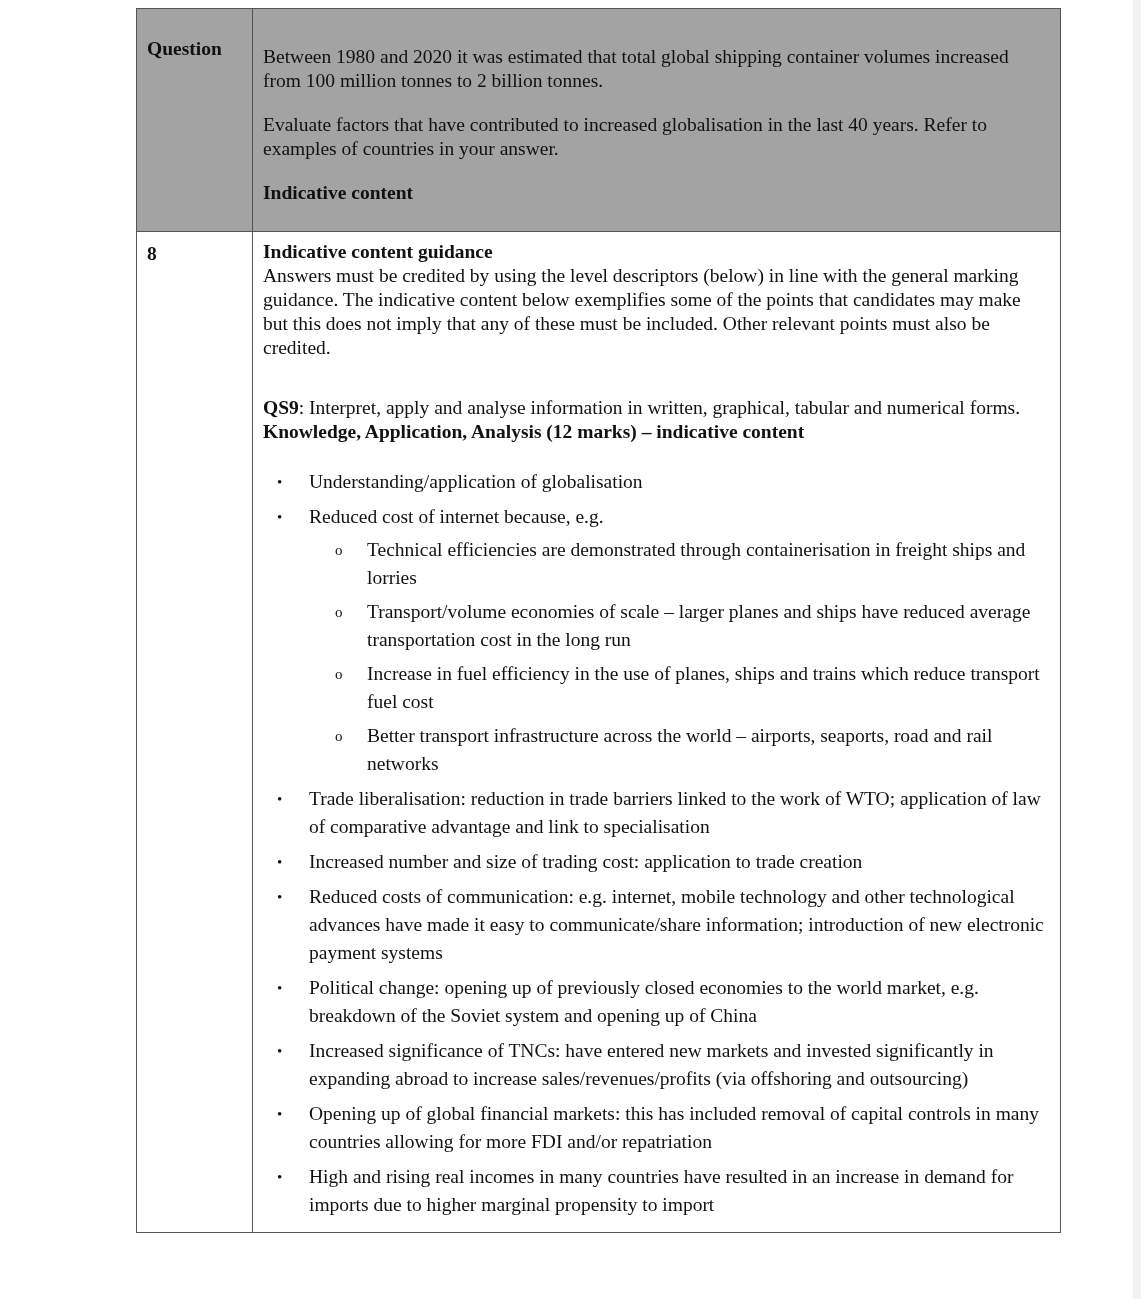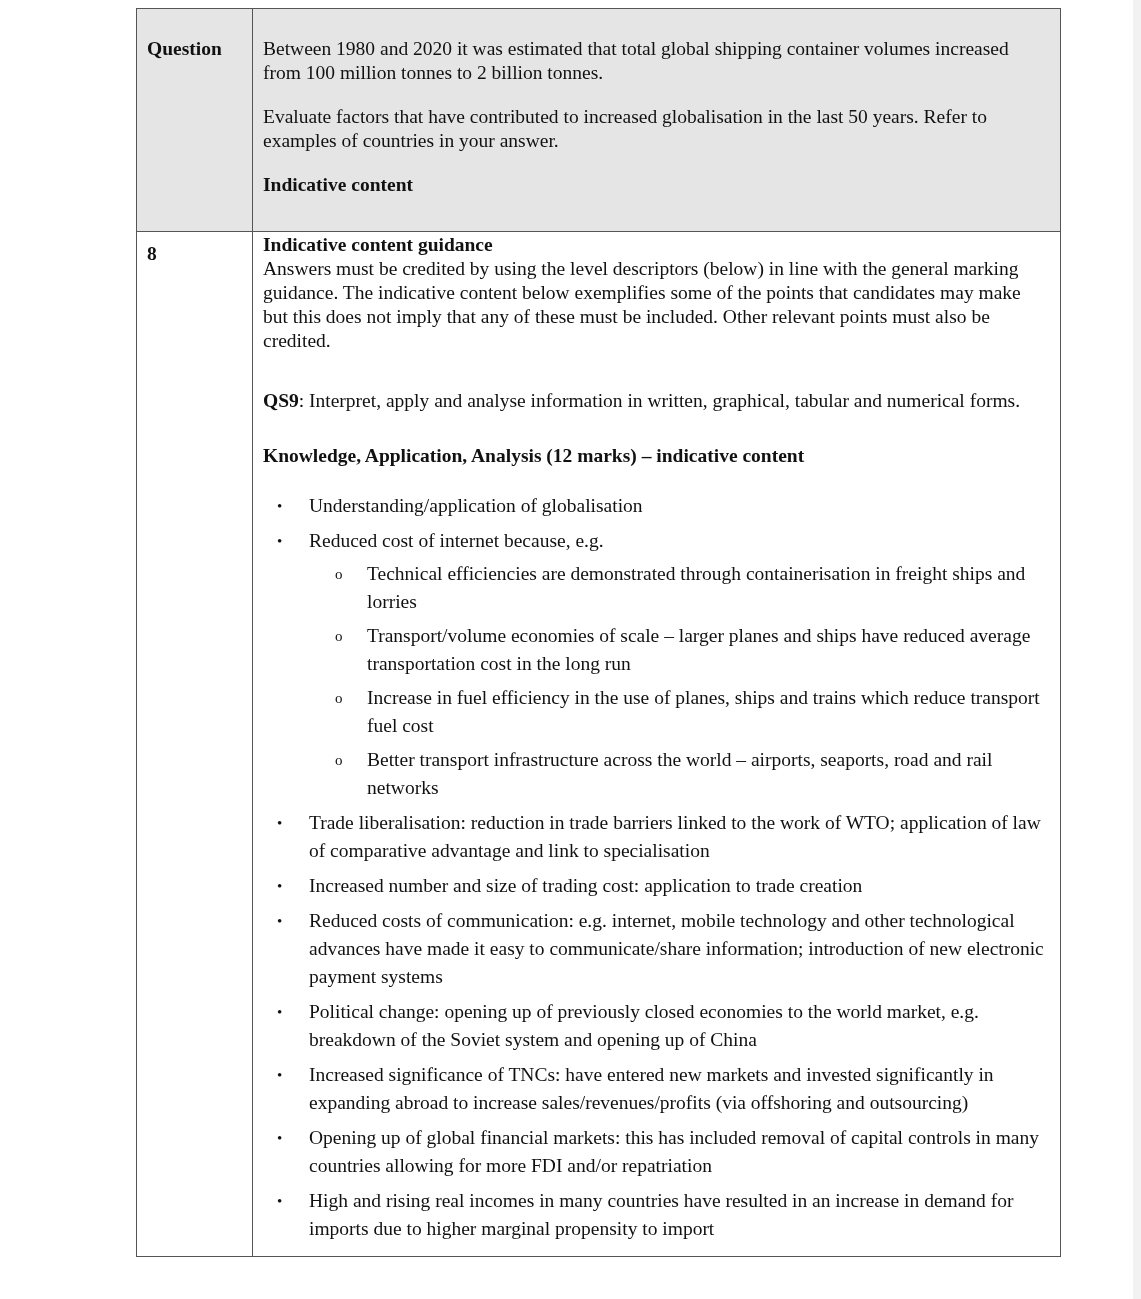--- a/index.html
+++ b/index.html
@@ -3,61 +3,61 @@
   <meta charset="utf-8">
   <style>
     html, body { margin: 0; padding: 0; background: #ffffff; }
     body { width: 1141px; height: 1299px; position: relative; overflow: hidden;
            font-family: "Liberation Serif", "DejaVu Serif", serif; color: #111; }
     .right-shade { position: absolute; right: 0; top: 0; width: 8px; height: 1299px; background: #f2f2f2; }
     table.doc { position: absolute; left: 136px; top: 8px; width: 925px; border-collapse: collapse; }
     table.doc td { border: 1.5px solid #555; vertical-align: top; }
     .col1 { width: 116px; padding: 26px 0 0 10px; box-sizing: border-box; }
     .col2 { padding: 0 10px 0 10px; }
-    .hdr td { background: #e5e5e5; }
-    .hdr .col2 { padding-top: 28px; height: 223px; box-sizing: border-box; }
+    .hdr td { background: #a3a3a3; }
+    .hdr .col2 { padding-top: 36px; height: 223px; box-sizing: border-box; }
     .hdr .col1 { padding-top: 28px; }
     p { margin: 0; font-size: 19.5px; line-height: 24px; }
     .bold { font-weight: bold; }
     .gap { margin-top: 20px; }
     .body-row .col1 { padding-top: 10px; }
-    .body-row .col2 { padding-top: 1px; padding-bottom: 6px; }
+    .body-row .col2 { padding-top: 8px; padding-bottom: 6px; }
     ul.lvl1 { list-style: none; margin: 24px 0 0 0; padding: 0; }
     ul.lvl1 > li { position: relative; padding-left: 46px; font-size: 19.5px; line-height: 28px; margin-bottom: 7px; }
     ul.lvl1 > li > .bullet { position: absolute; left: 14px; top: 0; font-size: 15px; }
     ul.lvl2 { list-style: none; margin: 5px 0 0 0; padding: 0; }
     ul.lvl2 > li { position: relative; padding-left: 58px; margin-left: 0; margin-bottom: 6px; }
     ul.lvl2 > li > .bullet2 { position: absolute; left: 26px; top: 0; font-size: 15px; }
   </style>
 </head>
 <body>
 
 <div class="right-shade"></div>
 
 <table class="doc">
   <tbody>
       <tr class="hdr">
     <td class="col1">
       <p class="bold">Question</p>
     </td>
     <td class="col2">
       <p>Between 1980 and 2020 it was estimated that total global shipping container volumes increased from 100 million tonnes to 2 billion tonnes.</p>
-      <p class="gap">Evaluate factors that have contributed to increased globalisation in the last 50 years. Refer to examples of countries in your answer.</p>
+      <p class="gap">Evaluate factors that have contributed to increased globalisation in the last 40 years. Refer to examples of countries in your answer.</p>
       <p class="gap bold">Indicative content</p>
     </td>
   </tr>
   <tr class="body-row">
     <td class="col1">
       <p class="bold">8</p>
     </td>
     <td class="col2">
       <p class="bold">Indicative content guidance</p>
       <p style="">Answers must be credited by using the level descriptors (below) in line with the general marking guidance. The indicative content below exemplifies some of the points that candidates may make but this does not imply that any of these must be included. Other relevant points must also be credited.</p>
       <p style="margin-top:36px"><span class="bold">QS9</span><span>: Interpret, apply and analyse information in written, graphical, tabular and numerical forms.</span></p>
-      <p class="bold" style="margin-top:31px">Knowledge, Application, Analysis (12 marks) – indicative content</p>
+      <p class="bold" style="">Knowledge, Application, Analysis (12 marks) – indicative content</p>
 
       <ul class="lvl1">
         <li><span class="bullet">•</span><span>Understanding/application of globalisation</span></li>
         <li><span class="bullet">•</span><span>Reduced cost of internet because, e.g.</span>
           <ul class="lvl2">
             <li><span class="bullet2">o</span><span>Technical efficiencies are demonstrated through containerisation in freight ships and lorries</span></li>
             <li><span class="bullet2">o</span><span>Transport/volume economies of scale – larger planes and ships have reduced average transportation cost in the long run</span></li>
             <li><span class="bullet2">o</span><span>Increase in fuel efficiency in the use of planes, ships and trains which reduce transport fuel cost</span></li>
             <li><span class="bullet2">o</span><span>Better transport infrastructure across the world – airports, seaports, road and rail networks</span></li>
           </ul>

